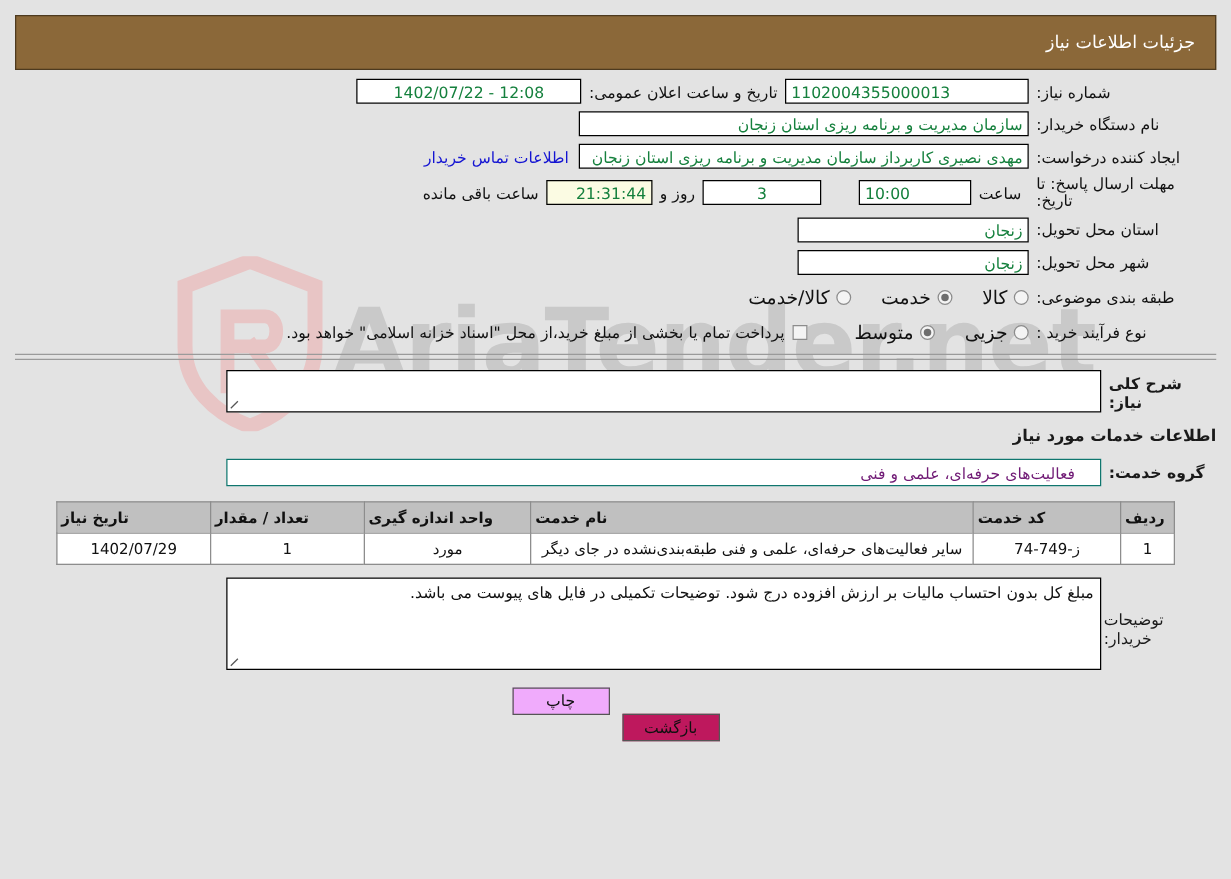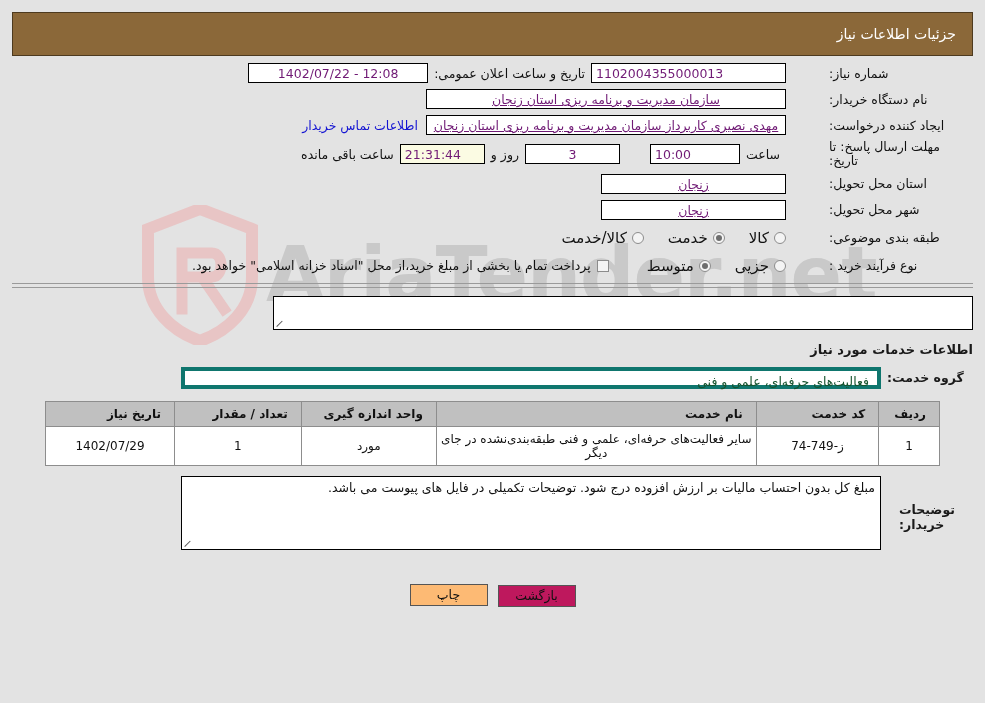--- a/index.html
+++ b/index.html
@@ -92,45 +92,44 @@
     min-height: 22px;
   }
   .flabel {
     width: 150px;
     text-align: left;
     padding-left: 6px;
     font-size: 12.5px;
     color: #111;
     flex: 0 0 auto;
     box-sizing: border-box;
-    margin-left: 37px;
   }
   .flabel.two-line { line-height: 1.15; }
 
   .fbox {
     border: 1px solid #000;
     background: #fff;
     height: 20px;
     line-height: 20px;
     padding: 0 4px;
     box-sizing: border-box;
     font-size: 12.5px;
     overflow: hidden;
     white-space: nowrap;
-    color: #701a75;
-  }
-  .fbox.right  { text-align: center; text-decoration: underline; }
+    color: #15803d;
+  }
+  .fbox.right  { text-align: right; }
 
   .w-need-no  { width: 195px; text-align: left; }
   .w-org      { width: 360px; }
   .w-creator  { width: 360px; }
   .w-date     { width: 160px; text-align: center; }
   .w-time     { width: 90px;  text-align: left; }
   .w-days     { width: 95px;  text-align: center; }
-  .w-count    { width: 85px;  text-align: left; background:#fbfbe3; }
+  .w-count    { width: 85px;  text-align: right; background:#fbfbe3; }
   .w-prov     { width: 185px; }
   .w-city     { width: 185px; }
   .w-pubdate  { width: 180px; text-align: center; }
 
   .inline-txt {
     padding: 0 6px;
     font-size: 12.5px;
     white-space: nowrap;
     color: #111;
   }
@@ -251,48 +250,48 @@
   .group-label {
     width: 92px;
     text-align: left;
     padding-left: 6px;
     font-weight: bold;
     font-size: 12.5px;
     flex: 0 0 auto;
     box-sizing: border-box;
   }
   .group-box {
-    border: 4px solid #0f766e;
+    border: 1px solid #0f766e;
     background: #fff;
     width: 700px;
     height: 22px;
     line-height: 22px;
-    padding: 0 8px;
-    box-sizing: border-box;
-    font-size: 12.5px;
-    color:#14532d;
+    padding: 0 20px;
+    box-sizing: border-box;
+    font-size: 12.5px;
+    color:#701a75;
   }
 
   
   .table-wrap {
     margin: 12px 45px 0 45px;
     position: relative;
     z-index: 10;
   }
   table.items {
     border-collapse: collapse;
     width: 100%;
     font-size: 12px;
   }
   table.items th {
     background: #c0c0c0;
     border: 1px solid #8d8d8d;
     font-weight: bold;
-    padding: 5px 13px;
-    text-align: right;
+    padding: 5px 3px;
+    text-align: left;
     color: #111;
     font-size: 12px;
   }
   table.items td {
     background: #fff;
     border: 1px solid #8d8d8d;
     padding: 5px 4px;
     text-align: center;
     color: #111;
     font-size: 12px;
@@ -309,22 +308,22 @@
   .notes-row {
     display: flex;
     align-items: flex-start;
     margin: 10px 12px 0 12px;
     position: relative;
     z-index: 10;
   }
   .notes-label {
     width: 92px;
     text-align: left;
-    padding-left: 18px;
-    font-weight: bold;
+    padding-left: 2px;
+    font-weight: normal;
     font-size: 12.5px;
     padding-top: 26px;
     flex: 0 0 auto;
     box-sizing: border-box;
   }
 
   
   .footer {
     margin-top: 14px;
     display: flex;
@@ -338,21 +337,21 @@
     height: 22px;
     line-height: 20px;
     min-width: 78px;
     text-align: center;
     font-size: 12.5px;
     cursor: pointer;
     box-sizing: border-box;
     padding: 0 10px;
     color: #111;
   }
-  .btn-print  { background: #fdba74; margin-top: 20px; }
+  .btn-print  { background: #f0abfc; }
   .btn-back   { background: #be185d; margin-top: 21px; }
 </style>
 </head>
 <body>
 
 <div id="watermark">
   <div class="wm-wrap">
     <div class="wm-shield">
       <svg width="120" height="140" viewBox="0 0 120 140" xmlns="http://www.w3.org/2000/svg">
         <path d="M60 4 L112 24 L112 72 C112 104 88 126 60 136 C32 126 8 104 8 72 L8 24 Z" fill="none" stroke="#e8c5c5" stroke-width="12"></path>
@@ -436,20 +435,21 @@
     <span class="checkbox" style="margin-right:14px;"></span>
     <span class="note-txt">پرداخت تمام یا بخشی از مبلغ خرید،از محل "اسناد خزانه اسلامی" خواهد بود.</span>
   </div>
 
 </div>
 
 <div class="sep-line"></div>
 <div class="sep-line" style="margin-top:3px;"></div>
 
 <div class="desc-row">
+  <div class="desc-label">شرح کلی نیاز:</div>
   <div class="textarea-box">
     <span class="resize-grip"></span>
   </div>
 </div>
 
 <div class="section-title">اطلاعات خدمات مورد نیاز</div>
 
 <div class="group-row">
   <div class="group-label">گروه خدمت:</div>
   <div class="group-box">فعالیت‌های حرفه‌ای، علمی و فنی</div>

